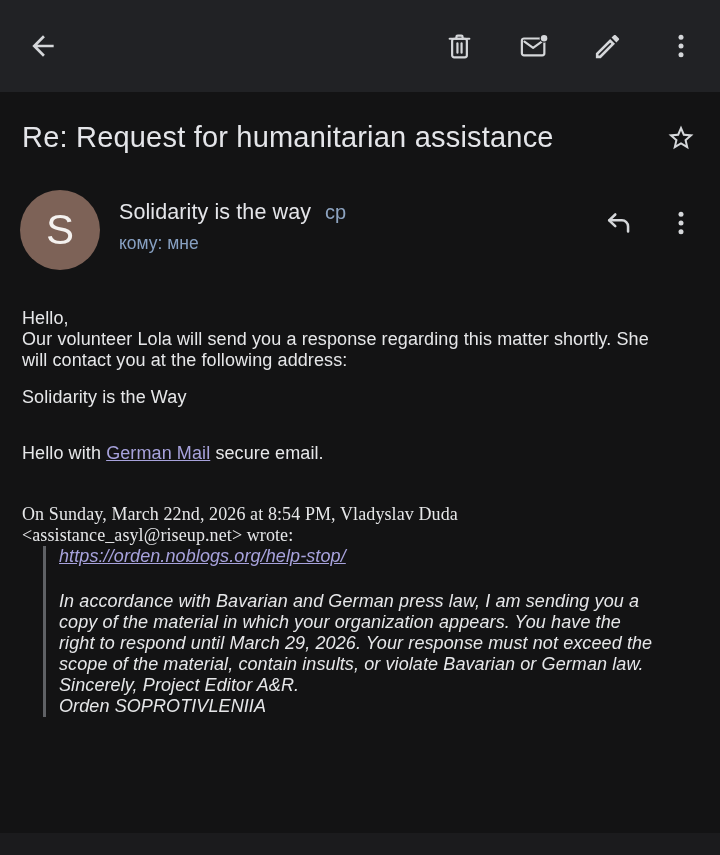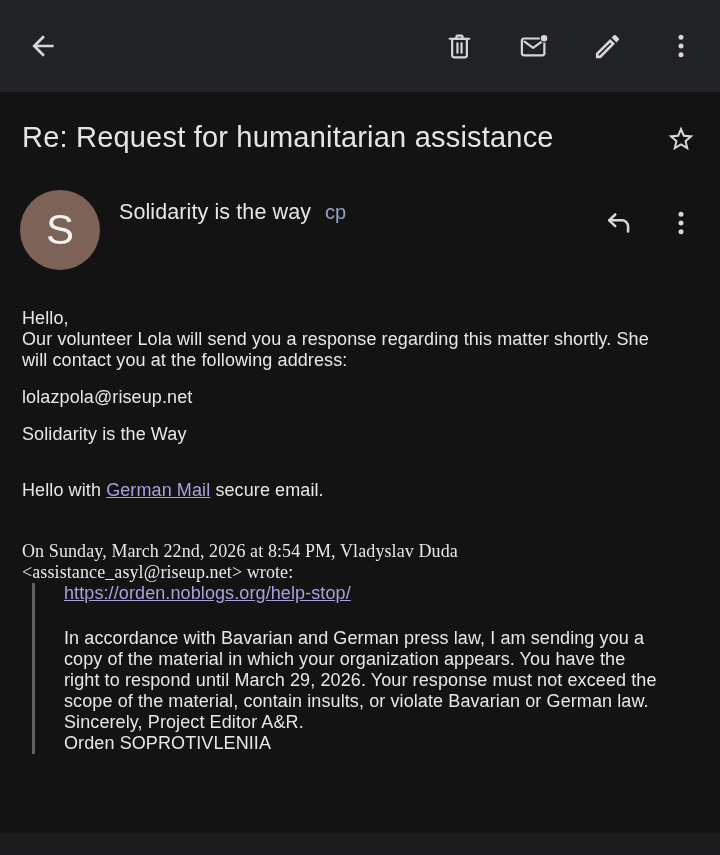--- a/index.html
+++ b/index.html
@@ -24,21 +24,21 @@
     width: 34px; height: 34px;
     display: flex; align-items: center; justify-content: center;
     cursor: pointer;
   }
   .appbar-actions { display: flex; align-items: center; gap: 40px; }
   svg.ic { display: block; }
 
   
   .subject-row {
     display: flex;
-    align-items: flex-end;
+    align-items: center;
     justify-content: space-between;
     padding: 26px 22px 20px 22px;
   }
   .subject {
     font-size: 29px;
     font-weight: 400;
     line-height: 38px;
     color: #e4e5e9;
     letter-spacing: 0.2px;
   }
@@ -96,22 +96,23 @@
   .gap-s  { margin-top: 16px; }
   .gap-m  { margin-top: 35px; }
   .gap-l  { margin-top: 40px; font-family: Liberation Serif, serif; }
   a.body-link, .body-link {
     color: #a7a2dc;
     text-decoration: underline;
     cursor: pointer;
   }
   .quote {
     border-left: 3px solid #5f6165;
-    margin-left: 10px;
-    padding-left: 29px;
+    margin-left: 21px;
+    padding-left: 13px;
+    font-style: italic;
   }
   .quote .quote-text { margin-top: 24px; white-space: pre-line; }
 
   
   .bottom-strip {
     position: absolute;
     left: 0; right: 0; bottom: 0;
     height: 22px;
     background: #1b1b1d;
   }
@@ -168,20 +169,21 @@
   </div>
 </div>
 
 <div class="sender-row">
   <div class="avatar">S</div>
   <div class="sender-info">
     <div class="sender-line">
       <span class="sender-name">Solidarity is the way</span>
       <span class="sender-date">ср</span>
     </div>
+    <div class="recipient">кому: мне</div>
   </div>
   <div class="sender-actions">
     <div class="icon-btn">
       <svg class="ic" width="32" height="32" viewBox="0 0 24 24" fill="none" stroke="#d5d7da" stroke-width="1.9" stroke-linecap="round" stroke-linejoin="round">
         <path d="M9.2 5.6L4.6 10l4.6 4.4"></path>
         <path d="M4.8 10h9.4a4.6 4.6 0 0 1 4.6 4.6v3.8"></path>
       </svg>
     </div>
     <div class="icon-btn">
       <svg class="ic" width="30" height="30" viewBox="0 0 24 24">
@@ -190,21 +192,20 @@
         <circle cx="12" cy="19" r="2" fill="#d5d7da"></circle>
       </svg>
     </div>
   </div>
 </div>
 
 <div class="mail-body">
   <p>Hello,
 Our volunteer Lola will send you a response regarding this matter shortly. She
 will contact you at the following address:</p>
-  <p class="gap-s">lolazpola@riseup.net</p>
   <p class="gap-s">Solidarity is the Way</p>
   <p class="gap-m"><span>Hello with </span><a class="body-link">German Mail</a><span> secure email.</span></p>
   <p class="gap-l">On Sunday, March 22nd, 2026 at 8:54 PM, Vladyslav Duda
 &lt;assistance_asyl@riseup.net&gt; wrote:</p>
   <div class="quote">
     <a class="body-link">https://orden.noblogs.org/help-stop/</a>
     <p class="quote-text">In accordance with Bavarian and German press law, I am sending you a
 copy of the material in which your organization appears. You have the
 right to respond until March 29, 2026. Your response must not exceed the
 scope of the material, contain insults, or violate Bavarian or German law.

